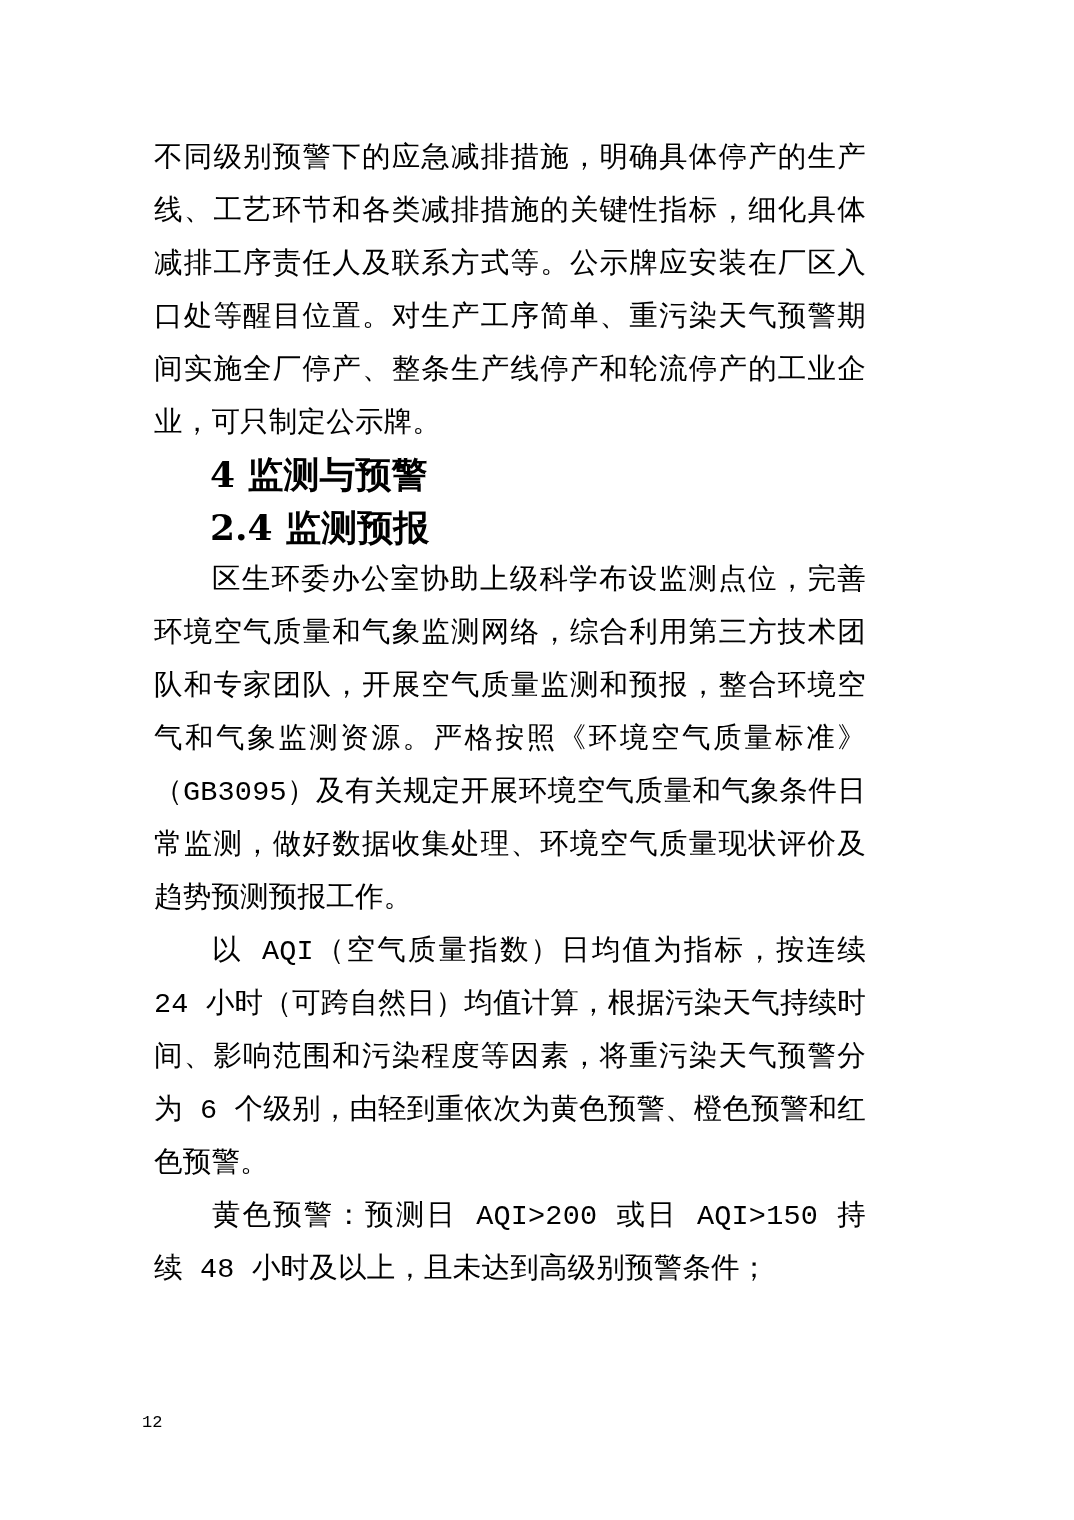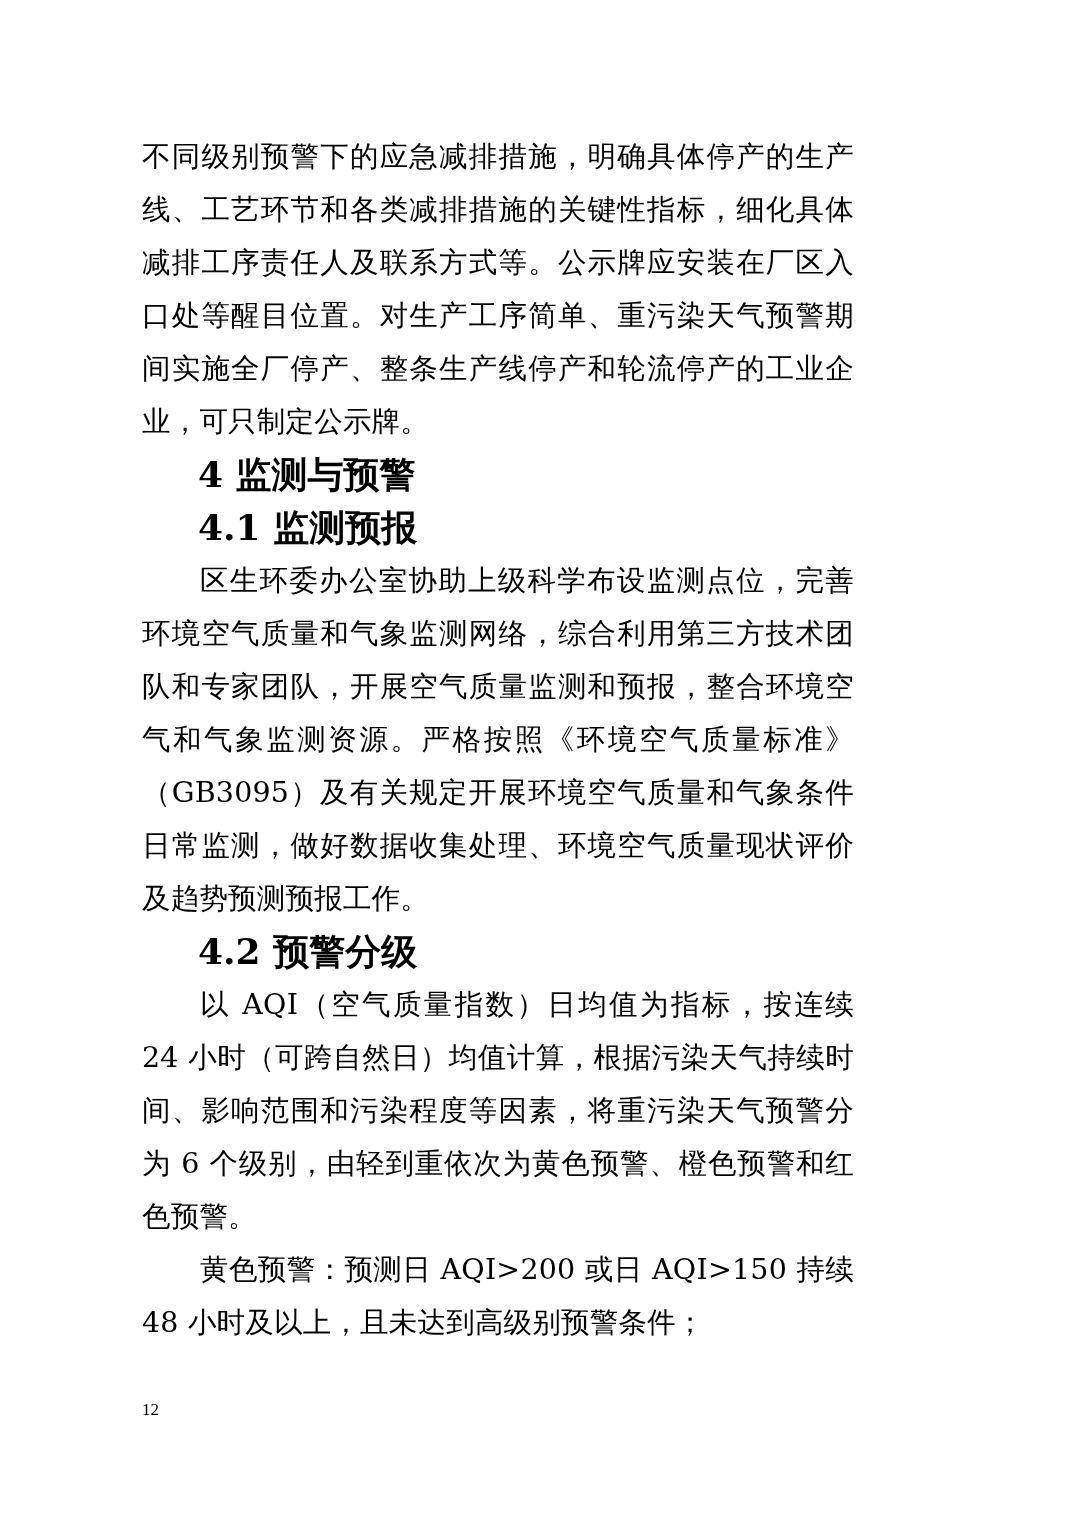--- a/index.html
+++ b/index.html
@@ -10,72 +10,72 @@
   body {
     width: 1074px;
     height: 1520px;
     font-family: "DejaVu Serif", serif;
     color: #000000;
     position: relative;
     overflow: hidden;
   }
   .page {
     position: absolute;
-    left: 0; top: 0;
+    left: 12px; top: 0;
     width: 992px;
     height: 1520px;
     box-sizing: border-box;
     padding: 130px 138px 0 142px;
   }
   .body-text {
     font-family: "DejaVu Serif", serif;
     font-size: 28.5px;
     line-height: 53px;
     text-align: justify;
     text-justify: inter-ideograph;
     letter-spacing: 0.2px;
     margin: 0;
   }
   .indent2 {
     text-indent: 58px;
+    font-family: Liberation Mono, monospace;
   }
   .heading {
     font-family: "DejaVu Serif", serif;
     font-weight: bold;
     font-size: 36px;
     line-height: 53px;
     margin: 0;
     text-indent: 56px;
   }
   .para {
     margin: 0;
   }
   .footer {
     position: absolute;
     left: 142px;
-    bottom: 100px;
-    font-family: Liberation Serif, serif;
+    bottom: 88px;
+    font-family: Liberation Mono, monospace;
     font-size: 17px;
     color: #000;
   }
 </style>
 </head>
 <body>
 
 <div class="page">
 
   <p class="body-text para">不同级别预警下的应急减排措施，明确具体停产的生产线、工艺环节和各类减排措施的关键性指标，细化具体减排工序责任人及联系方式等。公示牌应安装在厂区入口处等醒目位置。对生产工序简单、重污染天气预警期间实施全厂停产、整条生产线停产和轮流停产的工业企业，可只制定公示牌。</p>
 
   <p class="heading">4 监测与预警</p>
 
-  <p class="heading">4.1 监测预报</p>
+  <p class="heading">2.4 监测预报</p>
 
   <p class="body-text para indent2">区生环委办公室协助上级科学布设监测点位，完善环境空气质量和气象监测网络，综合利用第三方技术团队和专家团队，开展空气质量监测和预报，整合环境空气和气象监测资源。严格按照《环境空气质量标准》（GB3095）及有关规定开展环境空气质量和气象条件日常监测，做好数据收集处理、环境空气质量现状评价及趋势预测预报工作。</p>
 
-  <p class="heading">4.2 预警分级</p>
 
   <p class="body-text para indent2">以 AQI（空气质量指数）日均值为指标，按连续 24 小时（可跨自然日）均值计算，根据污染天气持续时间、影响范围和污染程度等因素，将重污染天气预警分为 6 个级别，由轻到重依次为黄色预警、橙色预警和红色预警。</p>
 
   <p class="body-text para indent2">黄色预警：预测日 AQI&gt;200 或日 AQI&gt;150 持续 48 小时及以上，且未达到高级别预警条件；</p>
 
 
 
 </div>
 
 <div class="footer">12</div>

